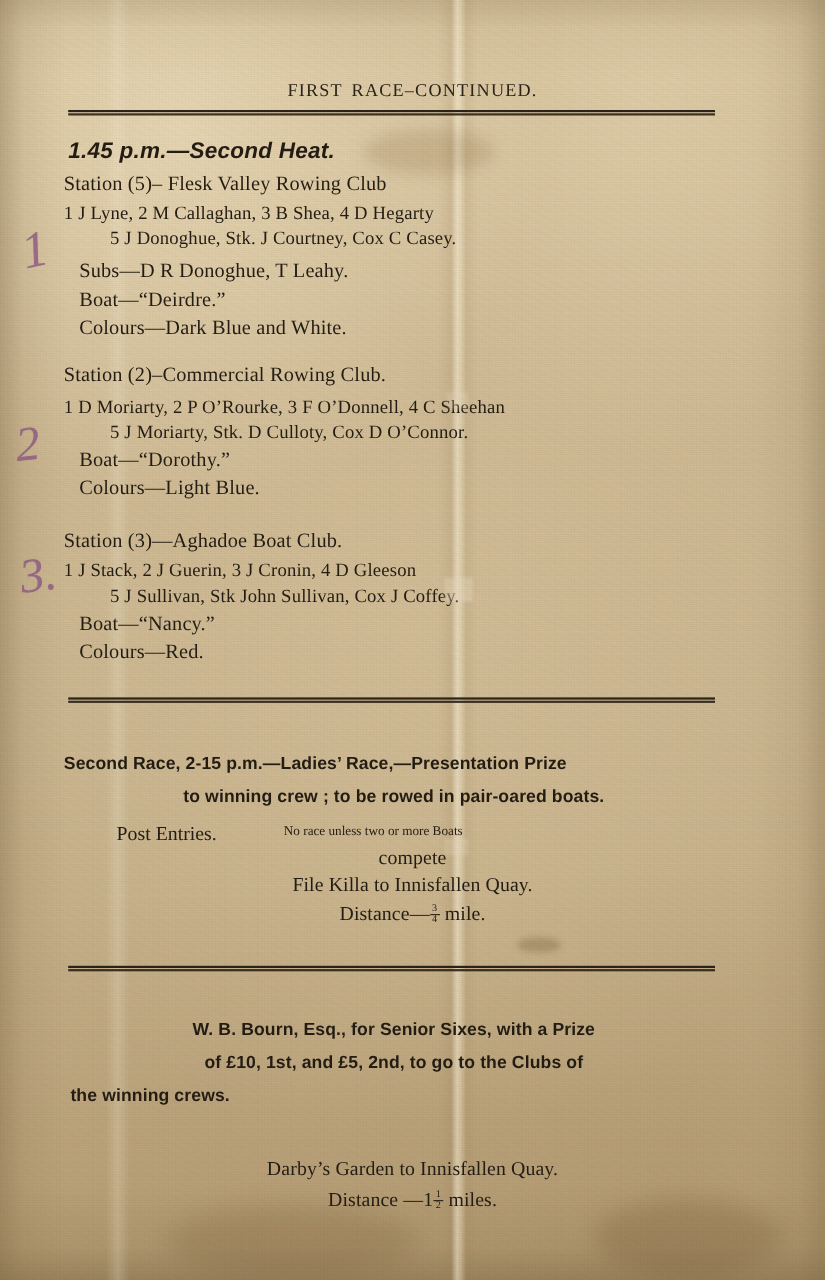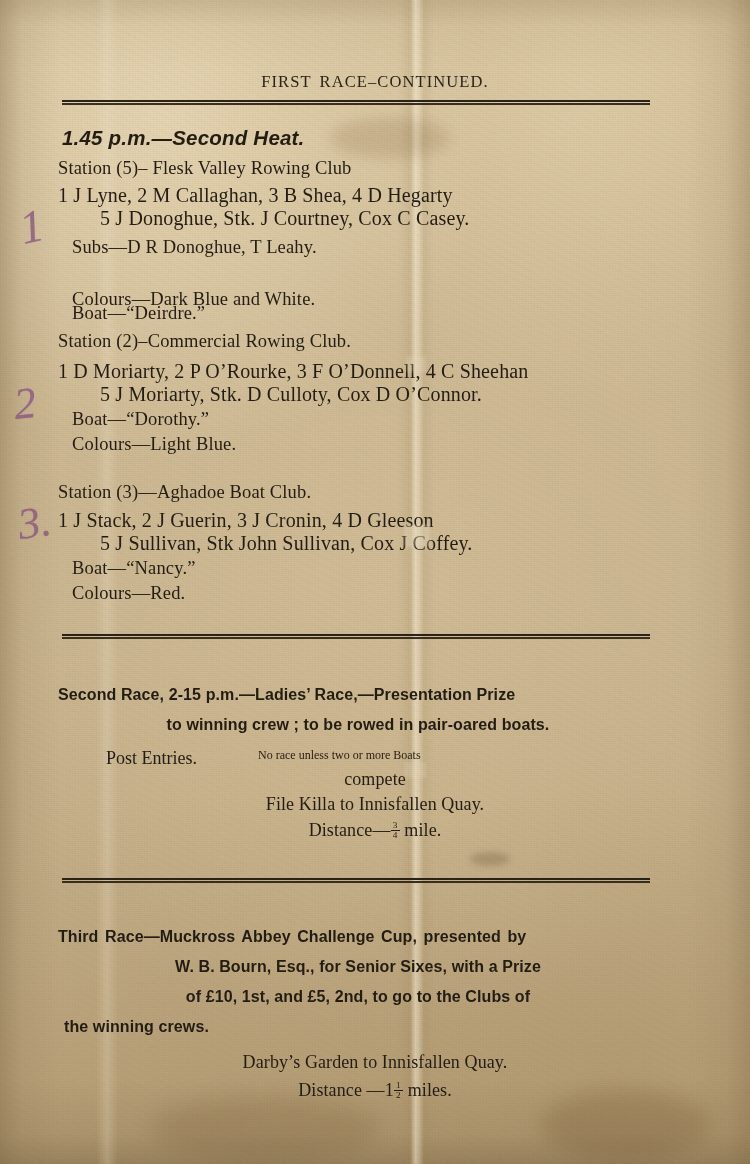--- a/index.html
+++ b/index.html
@@ -142,21 +142,21 @@
   .station-line {
     position: absolute;
     left: 58px;
     font-size: 18.5px;
     letter-spacing: 0.15px;
     white-space: nowrap;
   }
   .crew-line {
     position: absolute;
     left: 58px;
-    font-size: 20px;
+    font-size: 17px;
     letter-spacing: 0.15px;
     white-space: nowrap;
   }
   .crew-line.second {
     left: 100px;
   }
   .detail-line {
     position: absolute;
     left: 72px;
     font-size: 18.5px;
@@ -265,21 +265,21 @@
     <div class="rule" style="top:100px;"></div>
 
     <div class="heat-head" style="top:126px;">1.45 p.m.—Second Heat.</div>
 
     <div class="hand" style="left:20px; top:200px; font-size:46px; transform:rotate(-12deg);">1</div>
 
     <div class="station-line ink" style="top:158px;">Station (5)– Flesk Valley Rowing Club</div>
     <div class="crew-line ink" style="top:184px;">1 J Lyne,   2  M Callaghan,   3  B Shea,   4  D Hegarty</div>
     <div class="crew-line second ink" style="top:207px;">5 J Donoghue,  Stk. J Courtney,  Cox C Casey.</div>
     <div class="detail-line ink" style="top:237px;">Subs—D R Donoghue, T Leahy.</div>
-    <div class="detail-line ink" style="top:263px;margin-top:40px;">Boat—“Deirdre.”</div>
+    <div class="detail-line ink" style="top:263px;">Boat—“Deirdre.”</div>
     <div class="detail-line ink" style="top:289px;">Colours—Dark Blue and White.</div>
 
     <div class="hand" style="left:14px; top:378px; font-size:44px; transform:rotate(-6deg);">2</div>
 
     <div class="station-line ink" style="top:331px;">Station (2)–Commercial Rowing Club.</div>
     <div class="crew-line ink" style="top:360px;">1 D Moriarty, 2 P O’Rourke, 3 F O’Donnell, 4 C Sheehan</div>
     <div class="crew-line second ink" style="top:383px;">5 J Moriarty,  Stk. D Culloty,  Cox D O’Connor.</div>
     <div class="detail-line ink" style="top:409px;">Boat—“Dorothy.”</div>
     <div class="detail-line ink" style="top:434px;">Colours—Light Blue.</div>
 
@@ -303,21 +303,20 @@
     <div class="sub-center ink" style="top:769px;">compete</div>
     <div class="sub-center ink" style="top:794px;">File Killa to Innisfallen Quay.</div>
 
     <div class="sub-center ink" style="top:820px;">
       <span>Distance—</span><span class="frac"><span class="num">3</span><span class="bar"></span><span class="den">4</span></span><span> mile.</span>
     </div>
 
     <div class="rule" style="top:878px;"></div>
 
     <div class="race-head third" style="top:922px;">
-      <span class="l1">Third  Race—Muckross Abbey Challenge Cup, presented by</span>
       <span class="lx">W. B. Bourn, Esq., for Senior Sixes, with a Prize</span>
       <span class="lx">of £10, 1st, and £5, 2nd, to go to the Clubs of</span>
       <span class="lend">the winning crews.</span>
     </div>
 
     <div class="sub-center ink" style="top:1052px;">Darby’s Garden to Innisfallen Quay.</div>
 
     <div class="sub-center ink" style="top:1080px;">
       <span>Distance —</span><span>1</span><span class="frac"><span class="num">1</span><span class="bar"></span><span class="den">2</span></span><span> miles.</span>
     </div>

